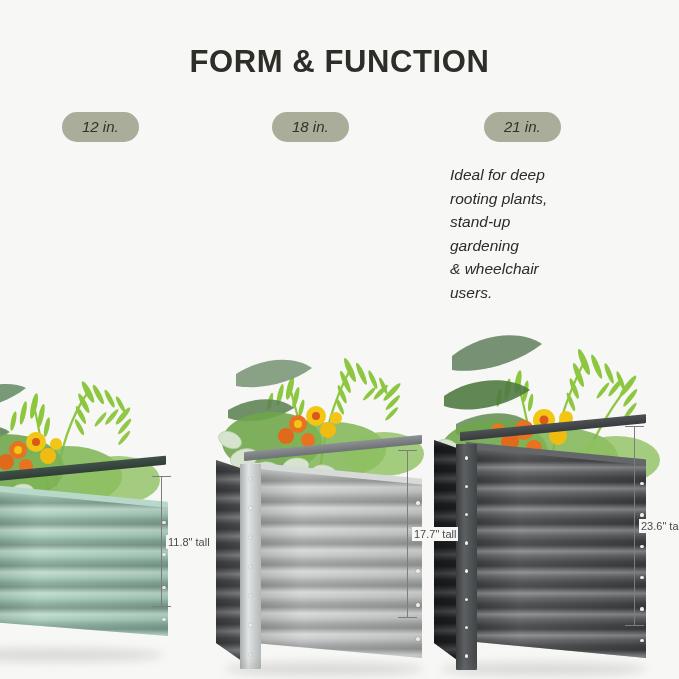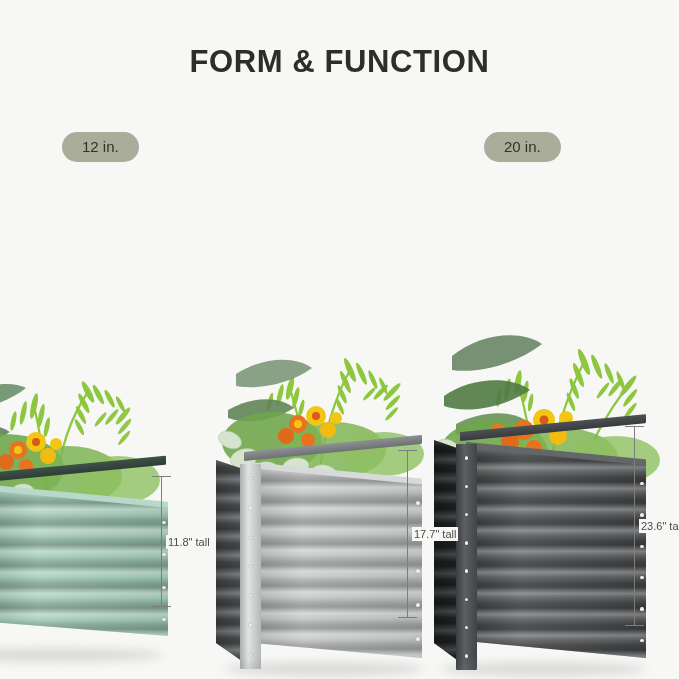--- a/index.html
+++ b/index.html
@@ -16,21 +16,21 @@
     position:absolute;
     top:44px; left:0; width:679px;
     text-align:center;
     font-size:31px;
     font-weight:bold;
     letter-spacing:0.6px;
     color:#2c2f28;
   }
 
   
-  .col { position:absolute; top:132px; }
+  .col { position:absolute; top:112px;font-style:italic; }
   .col.c0 { left:18px;  width:205px; }
   .col.c1 { left:228px; width:205px; }
   .col.c2 { left:450px; width:212px; }
 
   .badge {
     display:inline-block;
     background:#a9ad99;
     color:#30332b;
     font-size:15px;
     padding:7px 20px 8px;
@@ -175,24 +175,31 @@
 </head>
 <body>
 
 <div id="title">FORM &amp; FUNCTION</div>
 
 <div class="col c0">
   <div class="badge">12 in.</div>
 </div>
 
 <div class="col c1">
+  <div class="badge">18 in.</div>
 </div>
 
 <div class="col c2">
-  <div class="badge">20 in.</div>
+  <div class="badge">21 in.</div>
+  <div class="blurb">Ideal for deep
+rooting plants,
+stand-up
+gardening
+&amp; wheelchair
+users.</div>
 </div>
 
 <div id="stage">
 
   <div class="unit" style="left:-62px; top:0px; width:260px; height:349px;">
 
     <div class="foliage" style="left:10px; top:10px; width:230px; height:170px;">
       <svg viewBox="0 0 230 170" width="230" height="170">
         <g>
 

